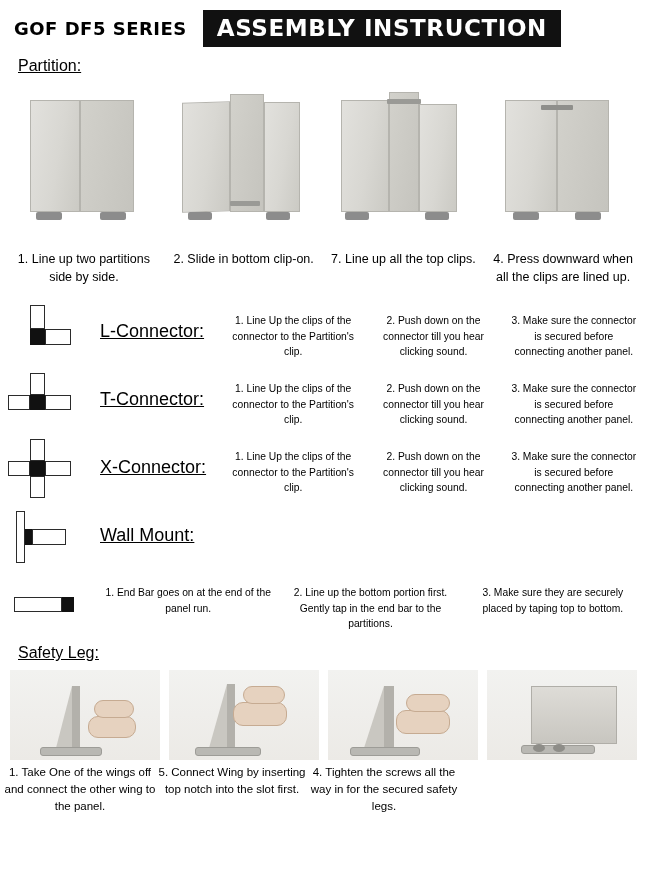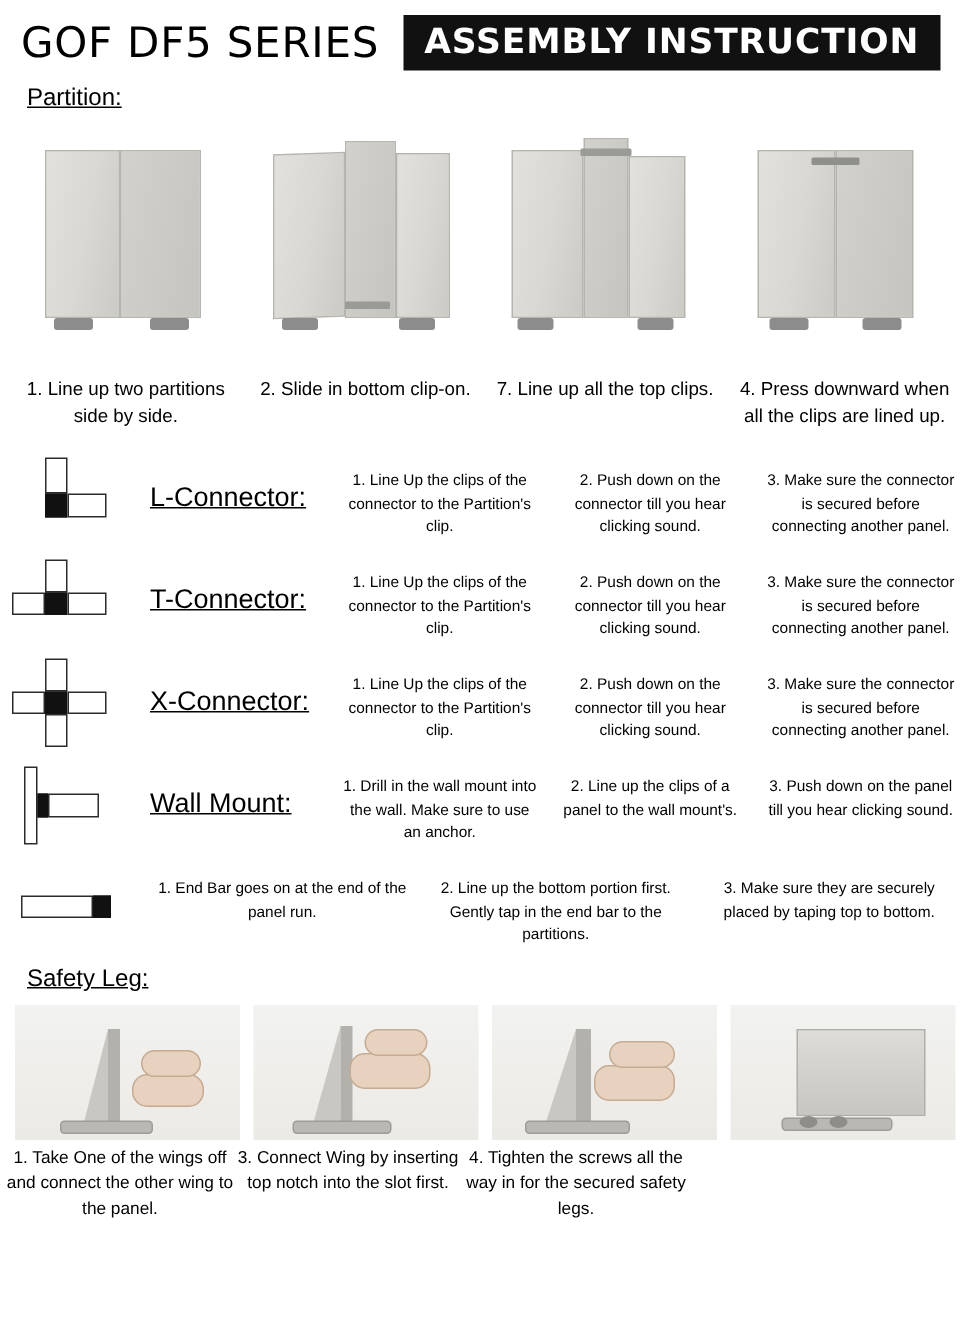--- a/index.html
+++ b/index.html
@@ -15,22 +15,22 @@
   }
 
   
   .header {
     display: flex;
     align-items: center;
     padding: 10px 14px 4px 14px;
     gap: 16px;
   }
   .brand-title {
-    font-size: 28px;
-    font-weight: normal;
+    font-size: 18px;
+    font-weight: bold;
     letter-spacing: 0.5px;
     white-space: nowrap;
     font-family: "DejaVu Sans", sans-serif;
     text-align: right;
   }
   .assembly-banner {
     background: #111111;
     color: #ffffff;
     font-size: 23px;
     font-weight: bold;
@@ -288,25 +288,20 @@
     </div>
   </div>
 
   <div class="conn-row">
     <div class="conn-icon">
       <div class="bar" style="left:8px; top:4px; width:9px; height:52px;"></div>
       <div class="bar solid" style="left:17px; top:22px; width:7px; height:16px;"></div>
       <div class="bar" style="left:24px; top:22px; width:34px; height:16px;"></div>
     </div>
     <div class="conn-name">Wall Mount:</div>
-    <div class="conn-steps">
-      <div class="step">1.  Drill in the wall mount into the wall. Make sure to use an anchor.</div>
-      <div class="step">2.  Line up the clips of a panel to the wall mount's.</div>
-      <div class="step">3.  Push down on the panel till you hear clicking sound.</div>
-    </div>
   </div>
 
   <div class="conn-row">
     <div class="conn-icon">
       <div class="bar" style="left:6px; top:22px; width:48px; height:15px;"></div>
       <div class="bar solid" style="left:54px; top:22px; width:12px; height:15px;"></div>
     </div>
     <div class="conn-steps">
       <div class="step">1.  End Bar goes on at the end of the panel run.</div>
       <div class="step">2.    Line up the bottom portion first. Gently tap in the end bar to the partitions.</div>
@@ -346,15 +341,15 @@
   <div class="safety-cell">
     <div style="position:absolute;left:44px;bottom:16px;width:86px;height:58px;background:linear-gradient(180deg,#dedcd7,#c8c6c0);border:1px solid #b0aea8;"></div>
     <div class="base-plate" style="left:34px; width:74px; bottom:6px;"></div>
     <div style="position:absolute;left:46px;bottom:8px;width:12px;height:8px;border-radius:50%;background:#8e8d88;"></div>
     <div style="position:absolute;left:66px;bottom:8px;width:12px;height:8px;border-radius:50%;background:#8e8d88;"></div>
   </div>
 </div>
 
 <div class="safety-captions">
   <div class="scap">1.  Take One of the wings off and connect the other wing to the panel.</div>
-  <div class="scap">3.  Connect Wing by inserting top notch into the slot first.</div>
+  <div class="scap">5.  Connect Wing by inserting top notch into the slot first.</div>
   <div class="scap">4.   Tighten the screws all the way in for the secured safety legs.</div>
 </div>
 
 </body></html>

